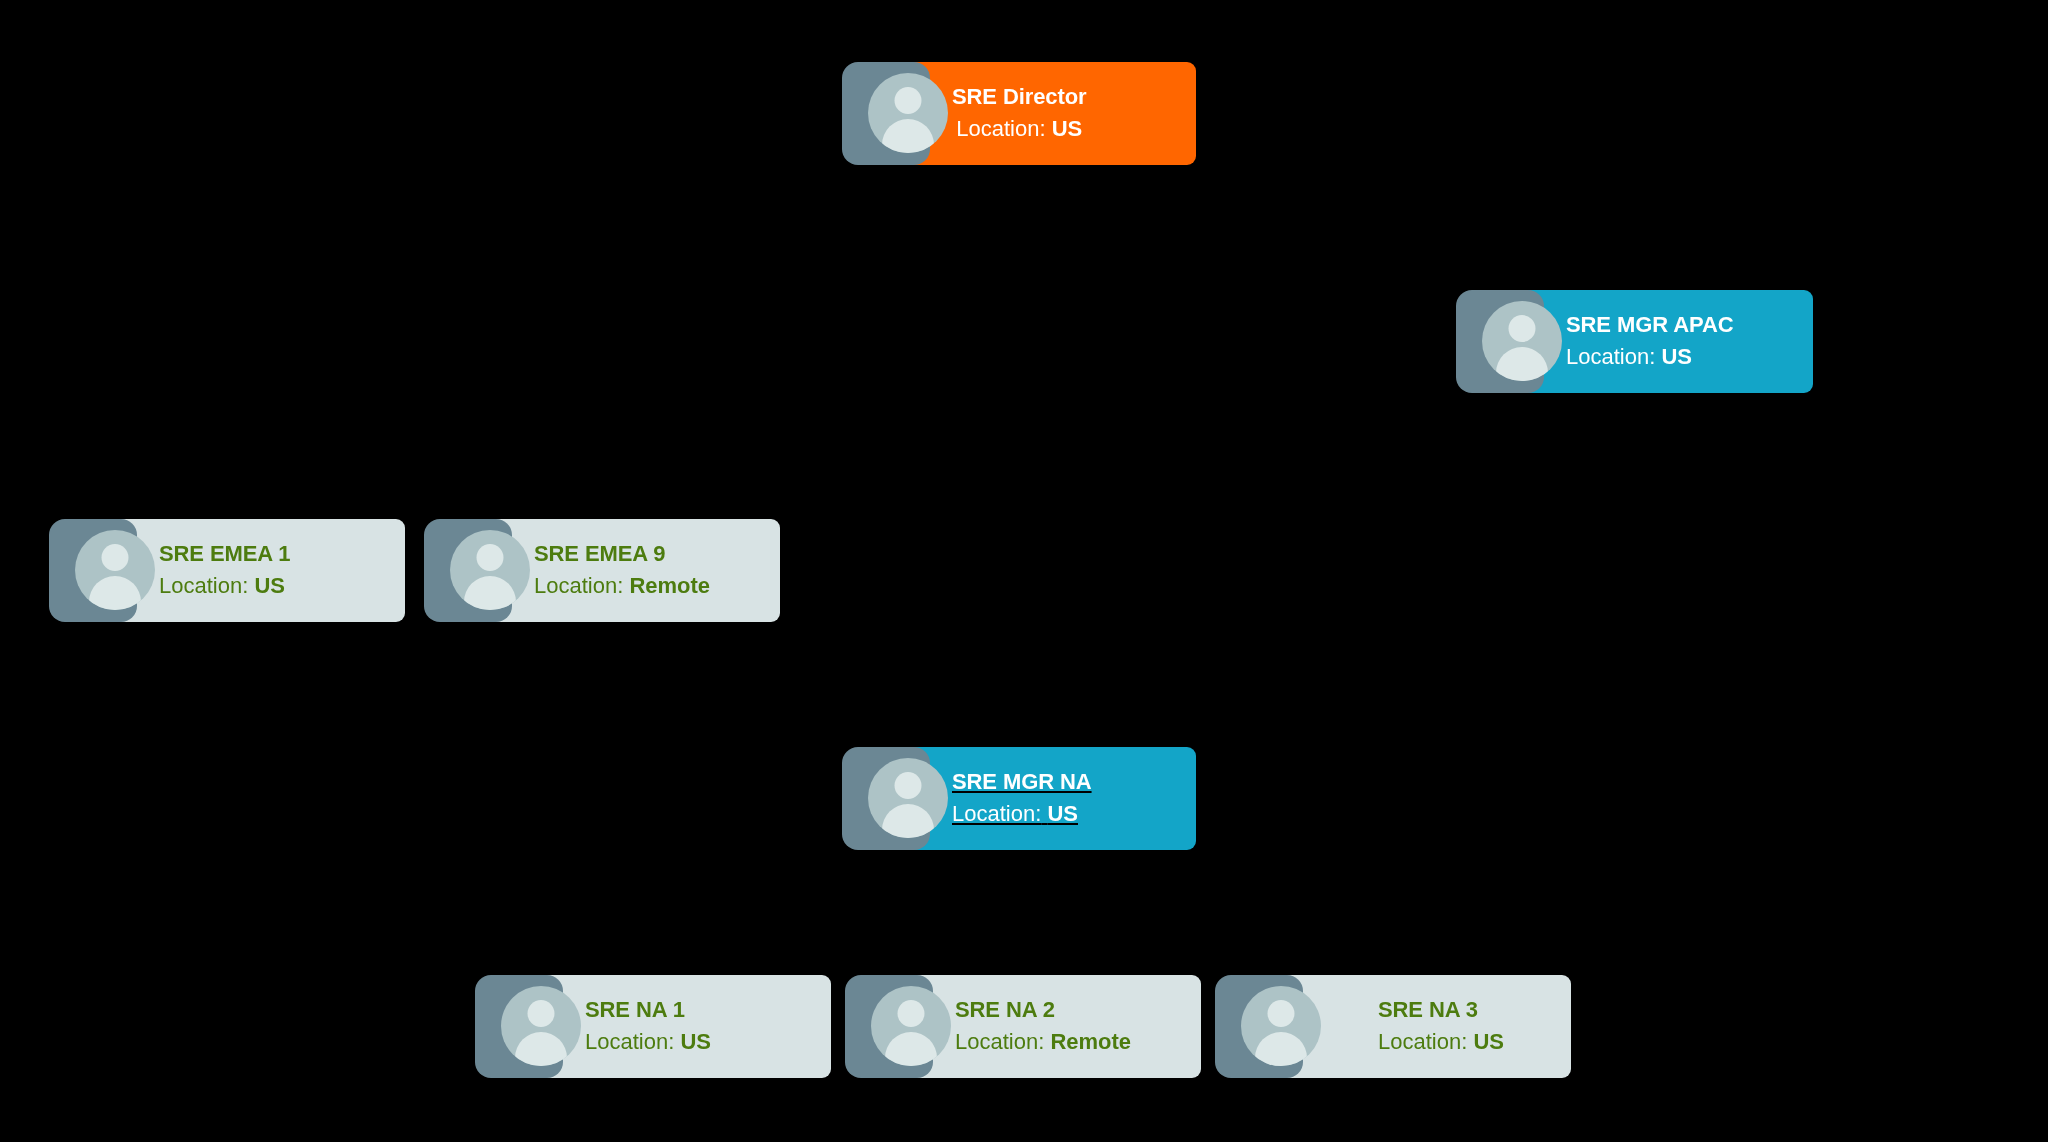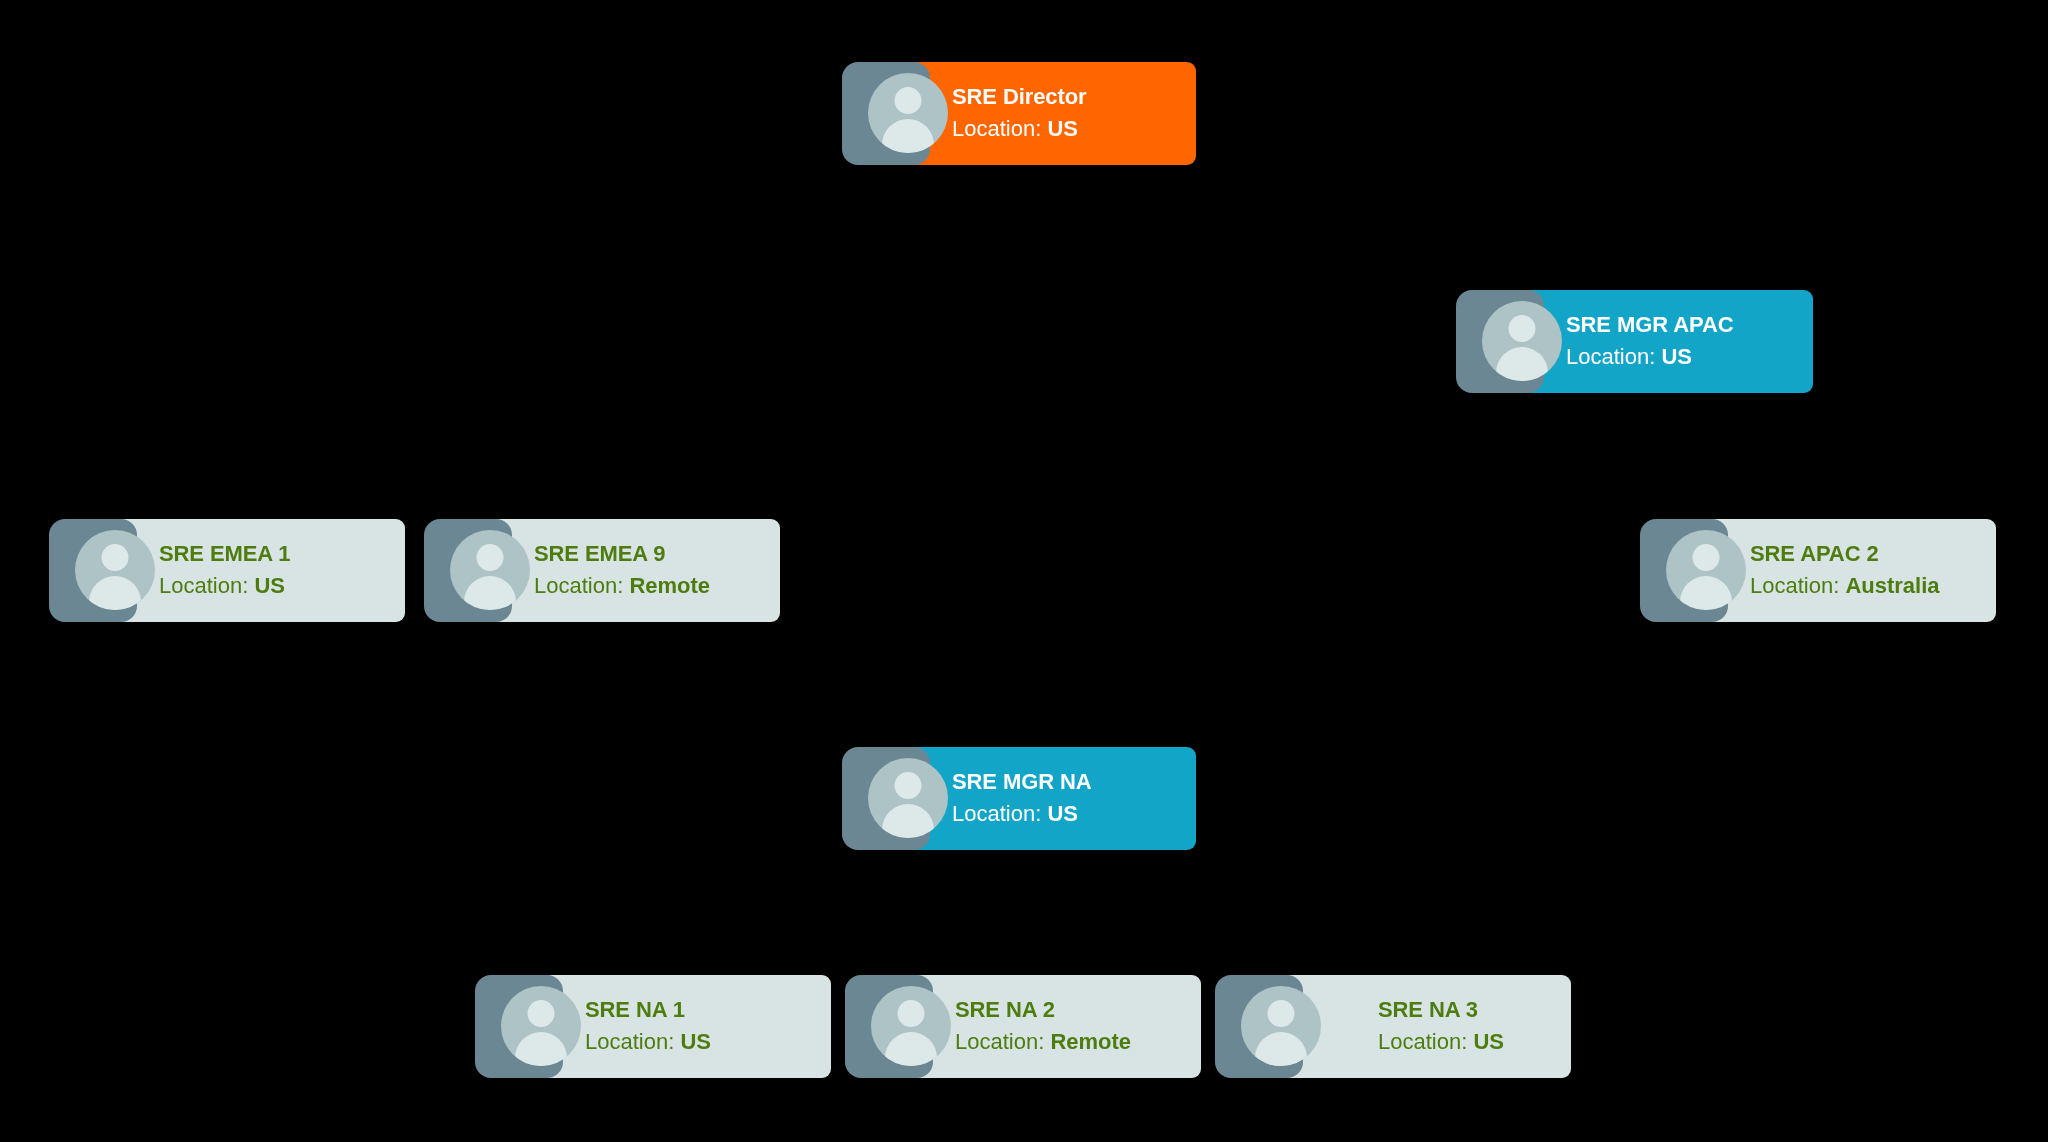--- a/index.html
+++ b/index.html
@@ -106,20 +106,21 @@
     white-space: nowrap;
   }
 
   .node-location .loc-value {
     font-weight: bold;
   }
 
   
   .tier-director {
     background: #FF6600;
+    text-align: center;
   }
   .tier-director .node-name,
   .tier-director .node-location {
     color: #ffffff;
   }
 
   .tier-manager {
     background: #13A5C8;
   }
   .tier-manager .node-name,
@@ -180,33 +181,21 @@
         <div class="avatar-circle">
           <div class="avatar-head"></div>
           <div class="avatar-body"></div>
         </div>
       </div>
       <div class="card-text">
         <div class="node-name">SRE EMEA 9</div>
         <div class="node-location"><span class="loc-label">Location:</span> <span class="loc-value">Remote</span></div>
       </div>
     </div>
-    <div class="node-card tier-ic" style="left: 1650px; top: 519px; width: 346px;">
-      <div class="avatar-plate">
-        <div class="avatar-circle">
-          <div class="avatar-head"></div>
-          <div class="avatar-body"></div>
-        </div>
-      </div>
-      <div class="card-text">
-        <div class="node-name">SRE APAC 2</div>
-        <div class="node-location"><span class="loc-label">Location:</span> <span class="loc-value">Australia</span></div>
-      </div>
-    </div>
-    <div class="node-card tier-manager" style="left: 852px; top: 747px; width: 344px;">
+    <div class="node-card tier-manager" style="left: 852px; top: 747px; width: 344px; text-decoration: underline;">
       <div class="avatar-plate">
         <div class="avatar-circle">
           <div class="avatar-head"></div>
           <div class="avatar-body"></div>
         </div>
       </div>
       <div class="card-text">
         <div class="node-name">SRE MGR NA</div>
         <div class="node-location"><span class="loc-label">Location:</span> <span class="loc-value">US</span></div>
       </div>

